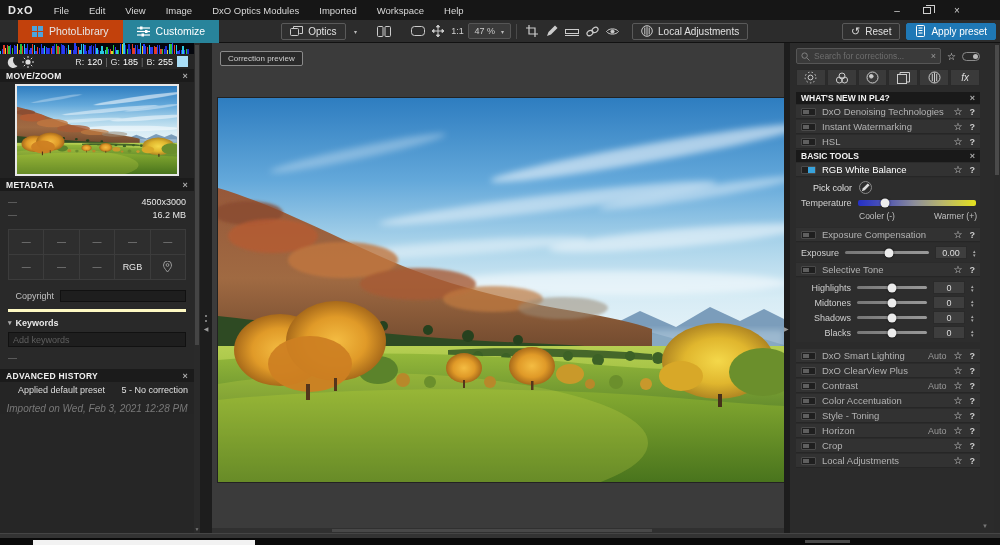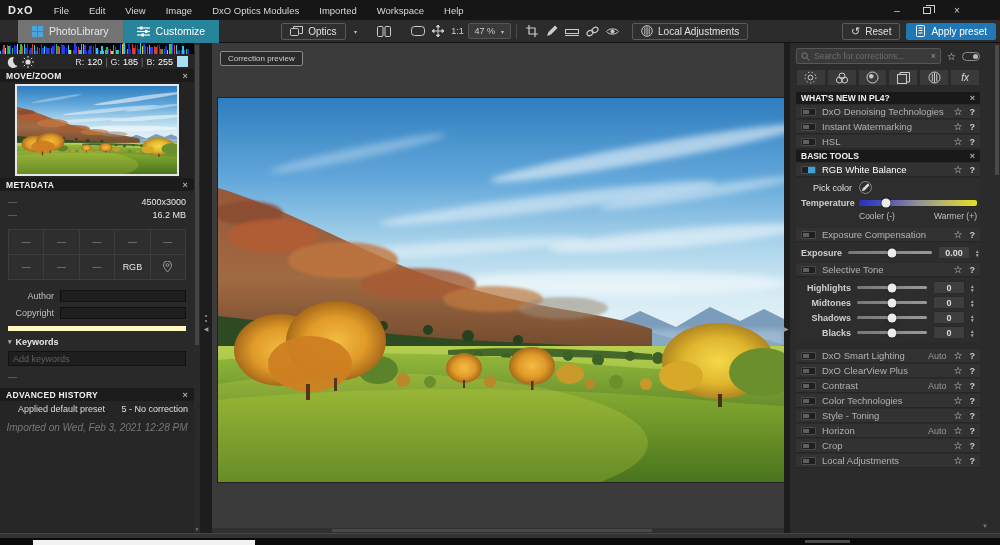--- a/index.html
+++ b/index.html
@@ -11,21 +11,21 @@
   #logo { font-weight:bold; color:#e8e8e8; font-size:11px; letter-spacing:1px; margin:0 10px 0 8px; }
   .menu-item { font-size:9.5px; color:#d8d8d8; padding:3px 10px; cursor:default; }
   #win-controls { margin-left:auto; display:flex; align-items:center; gap:4px; padding-right:30px; }
   .win-btn { width:26px; height:14px; display:flex; align-items:center; justify-content:center; color:#cfcfcf; font-size:10px; }
   .restore-glyph { width:8px; height:7px; border:1px solid #cfcfcf; position:relative; }
   .restore-glyph:before { content:""; position:absolute; left:2px; top:-3px; width:8px; height:7px; border:1px solid #cfcfcf; border-left:none; border-bottom:none; }
 
   
   #toolbar { position:absolute; left:0; top:20px; width:1000px; height:23px; background:#2c2c2c; border-bottom:1px solid #121212; display:flex; align-items:center; }
   .tab { height:23px; display:flex; align-items:center; gap:6px; padding:0 14px; font-size:10.5px; color:#e6e6e6; }
-  #tab-photolibrary { margin-left:18px; background:#737373; }
+  #tab-photolibrary { margin-left:18px; background:#c2410c; }
   #tab-customize { background:#28849b; color:#ffffff; }
   .grid-icon { display:grid; grid-template-columns:5px 5px; grid-gap:1px; }
   .grid-icon span { width:5px; height:5px; background:#4da3dc; }
   .tbtn { height:17px; display:flex; align-items:center; gap:5px; background:#2f2f2f; border:1px solid #5a5a5a; border-radius:2px; padding:0 8px; font-size:10px; color:#e0e0e0; }
   .tico { display:flex; align-items:center; justify-content:center; width:20px; height:17px; color:#d0d0d0; }
   .sep-v { width:1px; height:15px; background:#4a4a4a; margin:0 5px; }
   #zoom-select { display:flex; align-items:center; gap:6px; background:#3a3a3a; border:1px solid #555; border-radius:2px; height:16px; padding:0 6px; font-size:9px; color:#ccc; }
   #btn-reset { margin-left:auto; }
   #btn-apply { background:#1f78b5; border:1px solid #1f78b5; color:#fff; margin:0 4px 0 6px; }
   .small-tri { font-size:6px; color:#bbb; }
@@ -53,21 +53,21 @@
   #md-body { width:194px; background:#292929; padding:4px 8px 6px 8px; font-size:9px; }
   .md-line { display:flex; height:13px; align-items:center; }
   .md-line .dash { color:#777; }
   .md-line .rt { margin-left:auto; color:#e8e8e8; }
   #md-grid { margin:8px 0 8px 0; border:1px solid #3c3c3c; border-bottom:none; border-right:none; display:grid; grid-template-columns:repeat(5,1fr); }
   #md-grid .cell { height:25px; border-right:1px solid #3c3c3c; border-bottom:1px solid #3c3c3c; background:#2e2e2e; display:flex; align-items:center; justify-content:center; color:#8a8a8a; font-size:9px; }
   #md-grid .cell.white { color:#e8e8e8; }
   .fld { display:flex; align-items:center; height:15px; margin-bottom:2px; }
   .fld label { width:52px; text-align:right; padding-right:6px; color:#c0c0c0; }
   .fld input { flex:1; height:12px; background:#1e1e1e; border:1px solid #111; color:#ddd; font-size:9px; padding:0 3px; }
-  #kw-sect { border-top:5px solid #fef9c3; margin-top:6px; padding-top:4px; }
+  #kw-sect { border-top:3px solid #fef9c3; margin-top:6px; padding-top:4px; }
   #kw-title { font-weight:bold; color:#e8e8e8; display:flex; align-items:center; gap:4px; height:13px; }
   #kw-title .tri { font-size:7px; color:#aaa; }
   #kw-input { width:100%; height:15px; background:#1e1e1e; border:1px solid #111; color:#ddd; font-size:9px; padding:0 4px; margin-top:3px; }
   #kw-input::placeholder, .fld input::placeholder { color:#5f5f5f; }
   #kw-dash { color:#777; margin-top:6px; }
   #hist-body { width:194px; background:#252525; }
   .hist-row { height:15px; display:flex; align-items:center; font-size:9px; padding:0 6px; color:#ddd; }
   .hist-row.sel { background:#2b6a94; color:#fff; }
   .hist-row .tri { font-size:7px; margin-right:5px; color:#dce8f2; }
   .hist-row .right { margin-left:auto; display:flex; gap:4px; align-items:center; }
@@ -114,21 +114,21 @@
   .tool-row .lbl { font-size:9.5px; color:#b2b2b2; }
   .tool-row .lbl.on { color:#ffffff; }
   .tool-row .tail { margin-left:auto; display:flex; align-items:center; gap:7px; }
   .auto { color:#9a9a9a; font-size:9px; }
   .tgl { width:15px; height:8px; background:#1f1f1f; border:1px solid #4a4a4a; border-radius:1px; position:relative; flex:none; }
   .tgl:after { content:""; position:absolute; left:1px; top:1px; width:6px; height:4px; background:#5f5f5f; }
   .tgl.on:after { left:auto; right:0px; top:0px; width:7px; height:6px; background:#38a3dc; }
   .sub { background:#2d2d2d; padding:2px 5px; margin-bottom:1px; }
   #pick-row { display:flex; align-items:center; gap:7px; height:15px; font-size:9px; color:#e0e0e0; padding-left:12px; }
   #pick-eyed { width:13px; height:13px; border-radius:50%; border:1px solid #888; display:flex; align-items:center; justify-content:center; }
-  .sl-row { display:flex; align-items:center; height:15px; gap:6px;font-weight:bold; }
+  .sl-row { display:flex; align-items:center; height:15px; gap:6px; }
   .sl-lbl { font-size:9px; color:#cfcfcf; }
   .track { position:relative; height:3px; background:linear-gradient(90deg,#777,#999); border-radius:2px; flex:none; }
   .track .knob { position:absolute; top:50%; transform:translate(-50%,-50%); width:9px; height:9px; border-radius:50%; background:#ececec; box-shadow:0 0 2px #000; }
   #temp-track { width:118px; height:6px; background:linear-gradient(90deg,#2430c8 0%,#5a5fae 28%,#8d8e9a 48%,#b9b66a 72%,#e4e11e 100%); }
   .minmax { display:flex; width:118px; justify-content:space-between; font-size:8.5px; color:#c0c0c0; margin:1px 0 4px 58px; }
   .valbox { width:32px; height:13px; background:#3e3e3e; border:1px solid #2a2a2a; color:#ddd; font-size:9px; display:flex; align-items:center; justify-content:center; flex:none; }
   .stepper { display:flex; flex-direction:column; justify-content:center; line-height:4px; }
   .stepper span { font-size:5px; color:#aaa; }
   .tone-lbl { width:50px; text-align:right; font-size:9px; color:#cfcfcf; flex:none; }
   #rp-scroll { position:absolute; right:0; top:0; width:6px; height:490px; background:#2a2a2a; }
@@ -571,24 +571,20 @@
       <div class="cell">—</div>
       <div class="cell white">RGB</div>
       <div class="cell">
           <svg width="9" height="12" viewBox="0 0 9 12" fill="none" stroke="#999">
             <path d="M4.5 11 C1.5 7.5 0.5 5.8 0.5 4 a4 4 0 0 1 8 0 c0 1.8 -1 3.5 -4 7 Z"></path>
             <circle cx="4.5" cy="4" r="1.4"></circle>
           </svg>
         </div>
     </div>
     <div class="fld">
-        <label>Author</label>
-        <input style="">
-      </div>
-    <div class="fld">
         <label>Copyright</label>
         <input style="">
       </div>
     <div id="kw-sect">
       <div id="kw-title">
         <span class="tri">▾</span>
         <span>Keywords</span>
       </div>
       <input id="kw-input" placeholder="Add keywords" style="">
       <div id="kw-dash">—</div>
@@ -853,21 +849,21 @@
       <span class="tgl"></span>
       <span class="lbl">Contrast</span>
       <span class="tail">
           <span class="auto">Auto</span>
           <span class="star">☆</span>
           <span class="qmark">?</span>
         </span>
     </div>
     <div class="tool-row">
       <span class="tgl"></span>
-      <span class="lbl">Color Technologies</span>
+      <span class="lbl">Color Accentuation</span>
       <span class="tail">
           <span class="auto"></span>
           <span class="star">☆</span>
           <span class="qmark">?</span>
         </span>
     </div>
     <div class="tool-row">
       <span class="tgl"></span>
       <span class="lbl">Style - Toning</span>
       <span class="tail">

